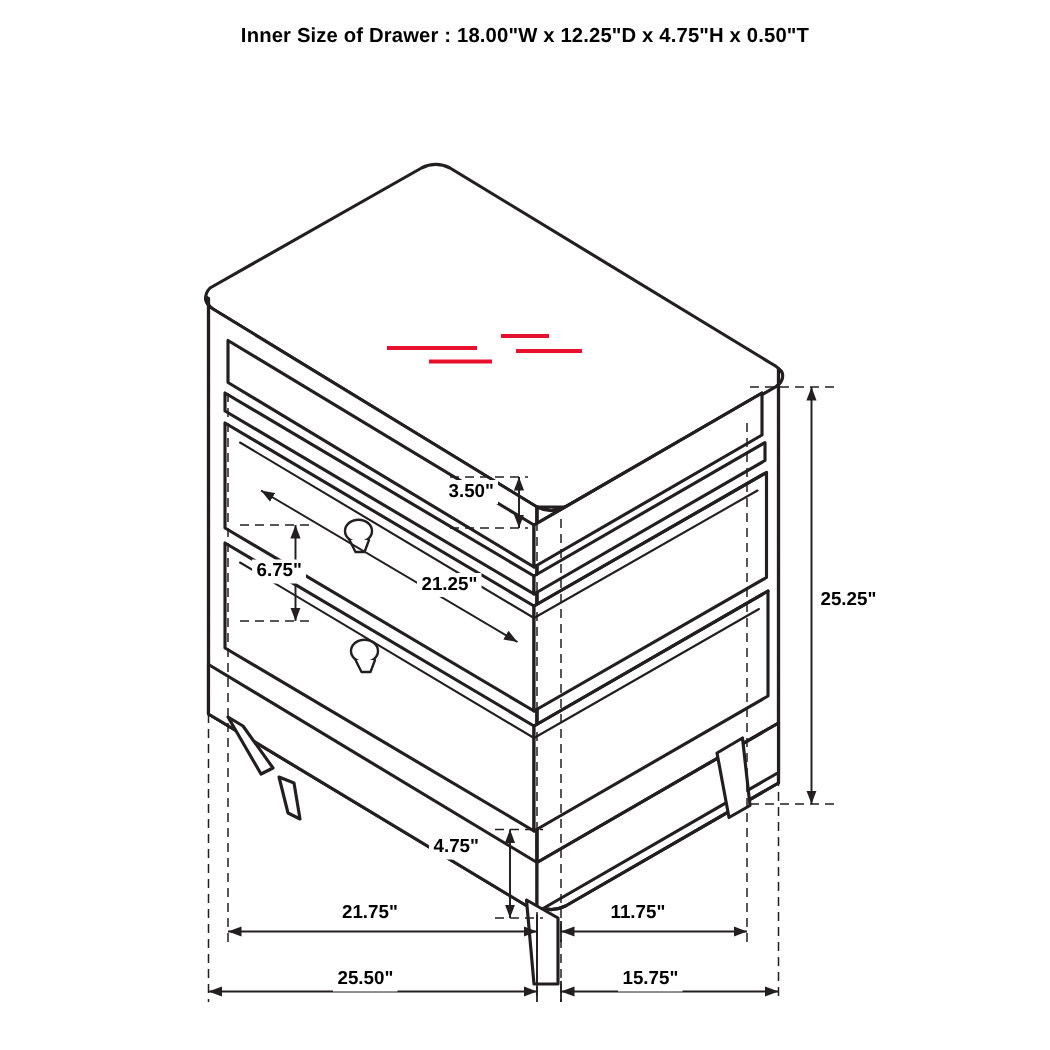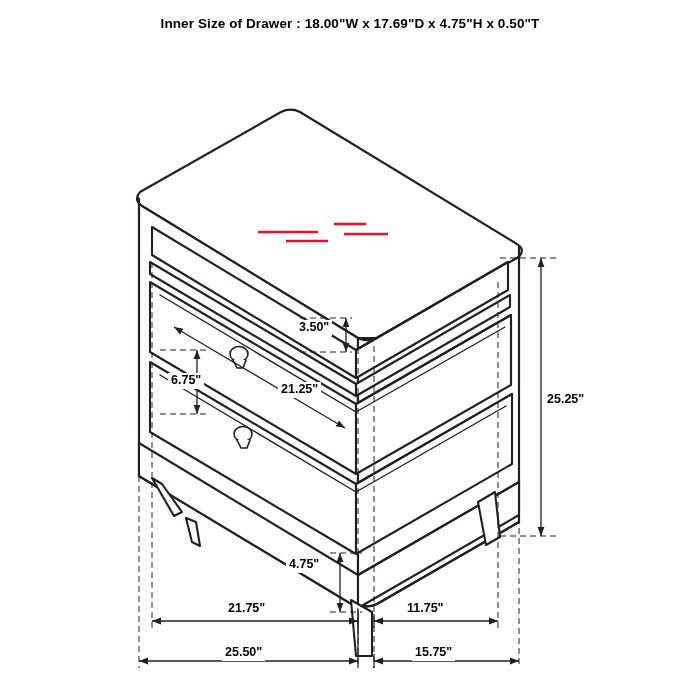--- a/index.html
+++ b/index.html
@@ -45,21 +45,21 @@
     padding: 1px 3px;
     white-space: nowrap;
     line-height: 1.1;
   }
 </style>
 </head>
 <body>
 
 <div id="stage">
 
-  <div id="title">Inner Size of Drawer : 18.00"W x 17.69"D x 4.75"H x 0.50"T</div>
+  <div id="title">Inner Size of Drawer : 18.00"W x 12.25"D x 4.75"H x 0.50"T</div>
 
   <svg id="diagram" width="700" height="700" viewBox="0 0 700 700">
 
     <defs>
       <marker id="arrL" markerWidth="10" markerHeight="8" refX="9" refY="4" orient="auto" markerUnits="userSpaceOnUse">
         <path d="M9,4 L0,0.6 L0,7.4 Z" fill="#231f20"></path>
       </marker>
       <marker id="arrR" markerWidth="10" markerHeight="8" refX="1" refY="4" orient="auto" markerUnits="userSpaceOnUse">
         <path d="M1,4 L10,0.6 L10,7.4 Z" fill="#231f20"></path>
       </marker>

